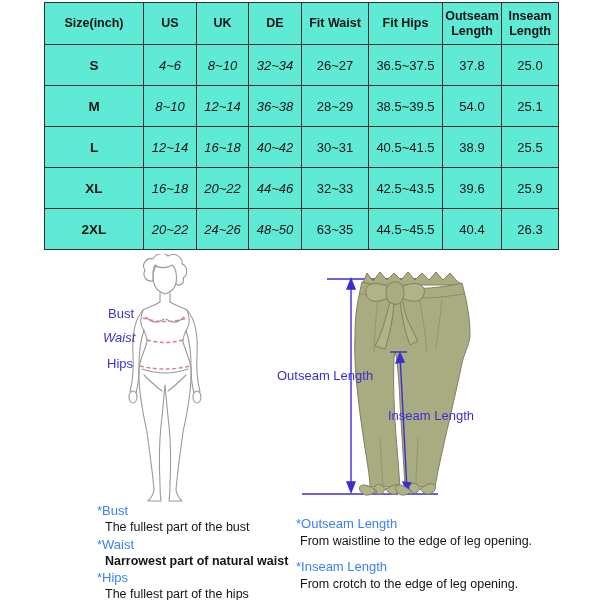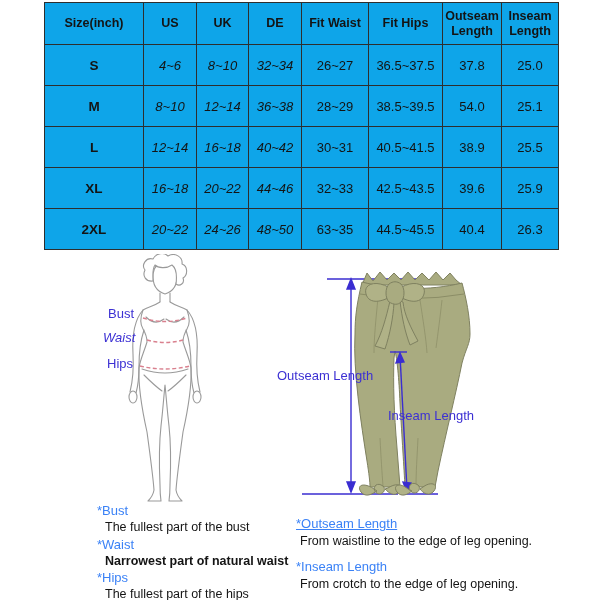--- a/index.html
+++ b/index.html
@@ -7,21 +7,21 @@
     width:600px;height:600px;background:#ffffff;
     font-family:"Liberation Sans", sans-serif;
     position:relative;overflow:hidden;
   }
   .canvas{position:relative;width:600px;height:600px;}
 
   
   table.size-table{
     position:absolute;left:44px;top:2px;width:514px;
     border-collapse:collapse;table-layout:fixed;
-    background:#0ea5e9;
+    background:#5eead4;
   }
   table.size-table th, table.size-table td{
     border:1.5px solid #2e2e2e;text-align:center;vertical-align:middle;
     color:#141414;padding:0 2px;overflow:hidden;
   }
   table.size-table thead tr{height:42px;}
   table.size-table tbody tr{height:41px;}
   table.size-table th{font-size:12.5px;font-weight:bold;line-height:1.2;}
   table.size-table td{font-size:13px;}
   table.size-table td.c0{font-weight:bold;font-size:13.5px;}
@@ -223,18 +223,18 @@
   <span class="plabel" style="left:277px;top:368px;">Outseam Length</span>
   <span class="plabel" style="left:388px;top:408px;">Inseam Length</span>
 
   <span class="legend-term" style="left:97px;top:503px;">*Bust</span>
   <span class="legend-desc" style="left:105px;top:520px;">The fullest part of the bust</span>
   <span class="legend-term" style="left:97px;top:537px;">*Waist</span>
   <span class="legend-desc" style="left:105px;top:554px;font-weight:bold;">Narrowest part of natural waist</span>
   <span class="legend-term" style="left:97px;top:570px;">*Hips</span>
   <span class="legend-desc" style="left:105px;top:587px;">The fullest part of the hips</span>
 
-  <span class="legend-term" style="left:296px;top:516px;text-decoration:underline;">*Outseam Length</span>
+  <span class="legend-term" style="left:296px;top:516px;">*Outseam Length</span>
   <span class="legend-desc" style="left:300px;top:534px;">From waistline to the edge of leg opening.</span>
   <span class="legend-term" style="left:296px;top:559px;">*Inseam Length</span>
   <span class="legend-desc" style="left:300px;top:577px;">From crotch to the edge of leg opening.</span>
 
 </div>
 
 </body></html>

